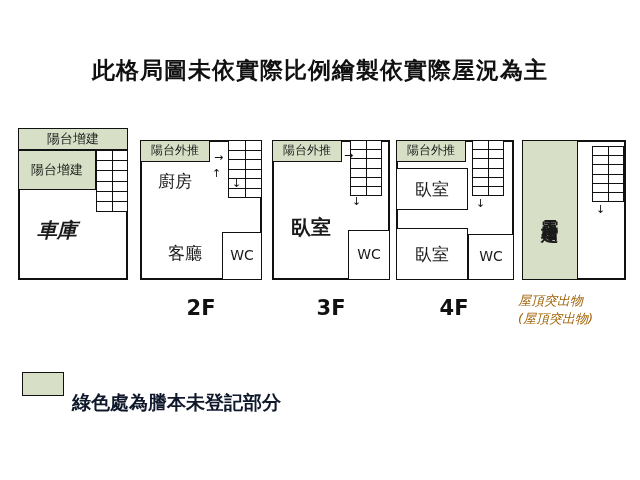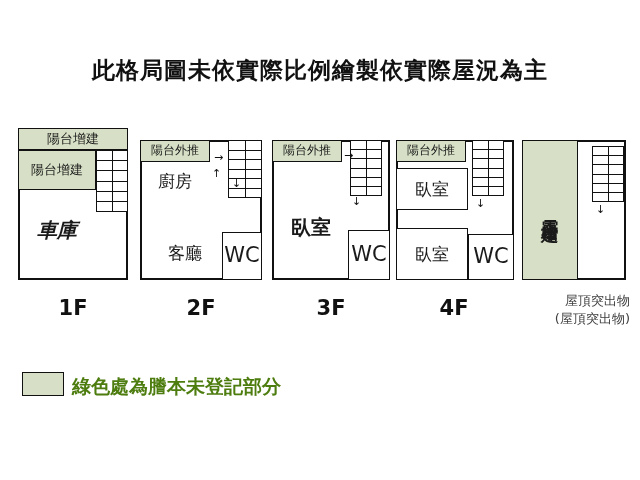--- a/index.html
+++ b/index.html
@@ -66,23 +66,24 @@
   .floor-label {
     position: absolute;
     font-size: 21px;
     font-weight: bold;
     text-align: center;
     color: #111;
   }
   .small-cap {
     position: absolute;
     font-size: 13px;
-    text-align: right;
-    color: #404040;
+    text-align: left;
+    color: #a16207;
     line-height: 1.35;
+    font-style: italic;
   }
 
   
   .stairs {
     position: absolute;
     box-sizing: border-box;
     border: 1.5px solid #111;
     background: #fff;
     display: flex;
     flex-direction: column;
@@ -113,26 +114,27 @@
   .legend-swatch {
     position: absolute;
     box-sizing: border-box;
     border: 1.5px solid #111;
     background: #d7e0c6;
   }
   .legend-text {
     position: absolute;
     font-size: 19px;
     font-weight: bold;
-    color: #4d7c0f;
+    color: #0f172a;
+    margin-top: 16px;
   }
 
   .t12 { font-size: 12px; }
   .t13 { font-size: 13px; font-family: Liberation Serif, serif; }
-  .t15 { font-size: 21px; text-align: right; }
+  .t15 { font-size: 14px; text-align: right; }
   .t17 { font-size: 17px; }
   .t20 { font-size: 20px; font-weight: bold; }
   .vert {
     writing-mode: vertical-rl;
     text-orientation: upright;
     letter-spacing: 2px;
   }
 </style>
 </head>
 <body>
@@ -159,21 +161,20 @@
   <div class="stairs" style="left:96px; top:150px; width:32px; height:62px;">
     <i></i>
       <i></i>
       <i></i>
       <i></i>
       <i></i>
       <i></i>
   </div>
   <div class="stair-mid" style="left:112px; top:150px; height:62px;"></div>
 
-  <div class="floor-label" style="left:18px; top:296px; width:110px;">1F</div>
 
   <div class="plan" style="left:140px; top:140px; width:122px; height:140px;">
   </div>
 
   <div class="room green lbl t12" style="left:140px; top:140px; width:70px; height:22px;">
     <span>陽台外推</span>
   </div>
 
   <div class="stairs" style="left:228px; top:140px; width:34px; height:58px;">
     <i></i>

